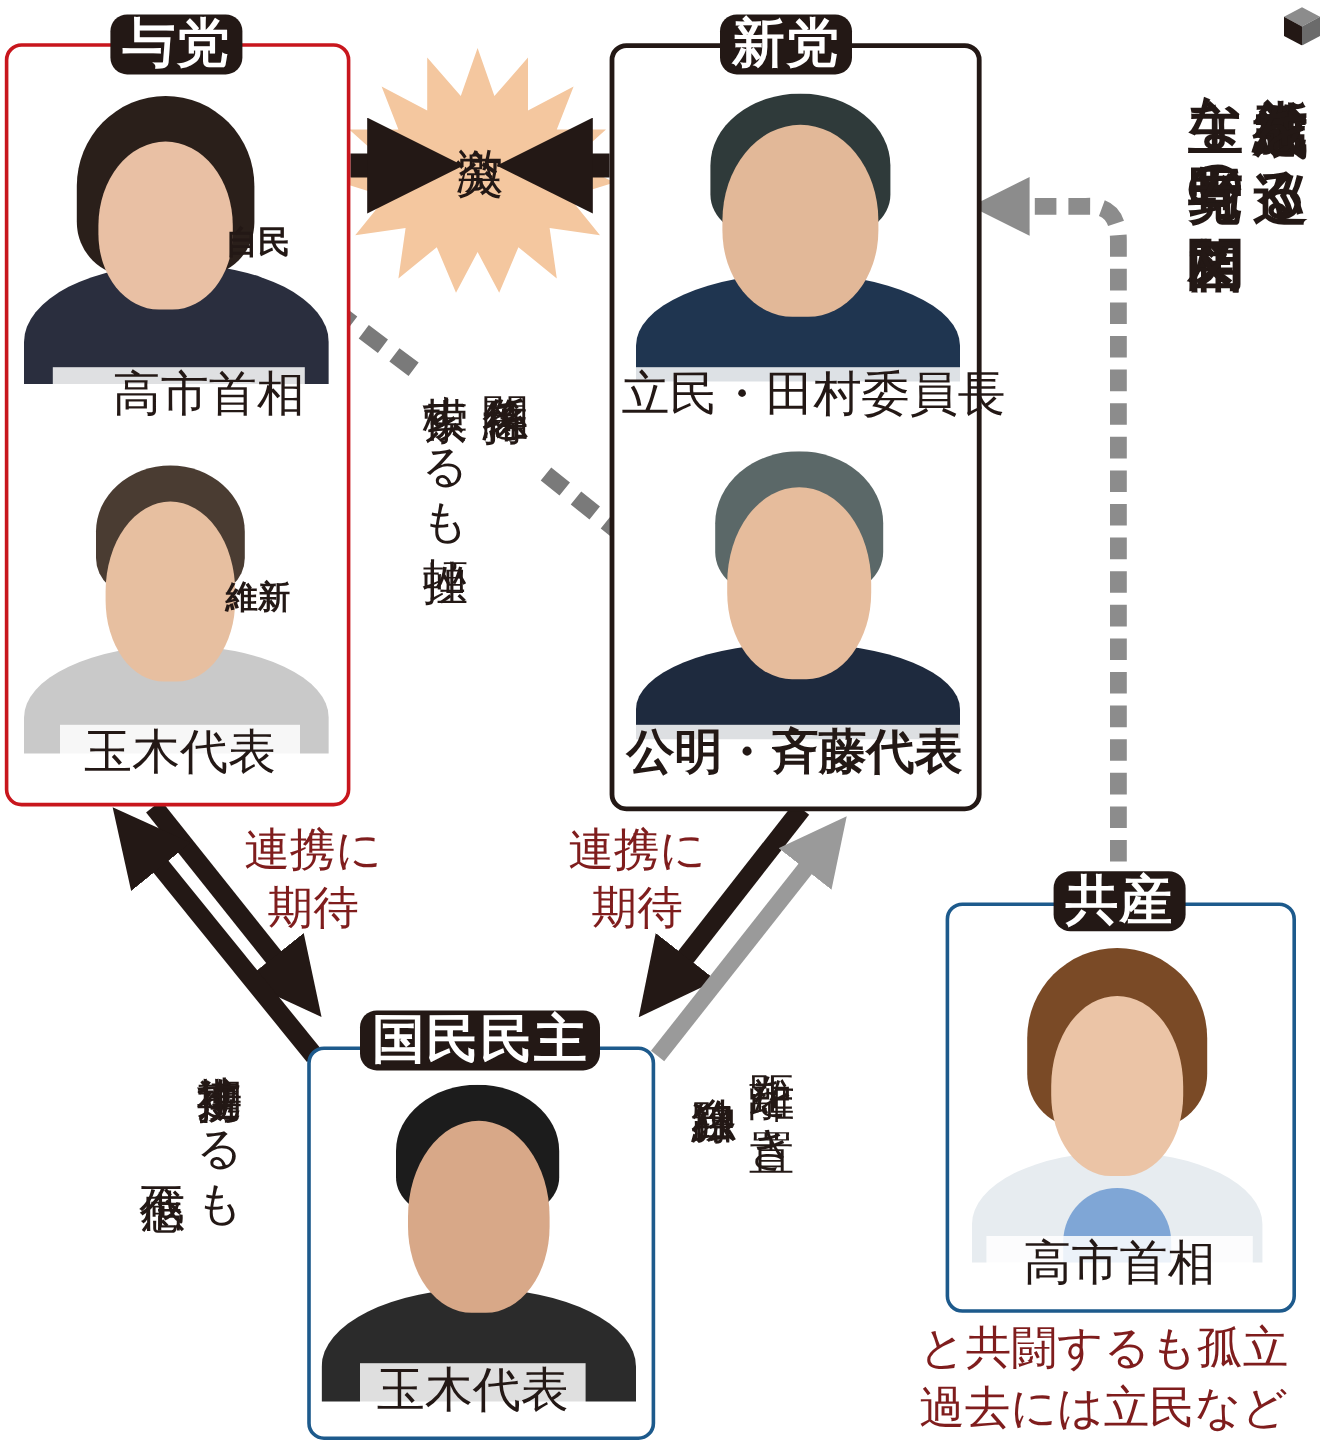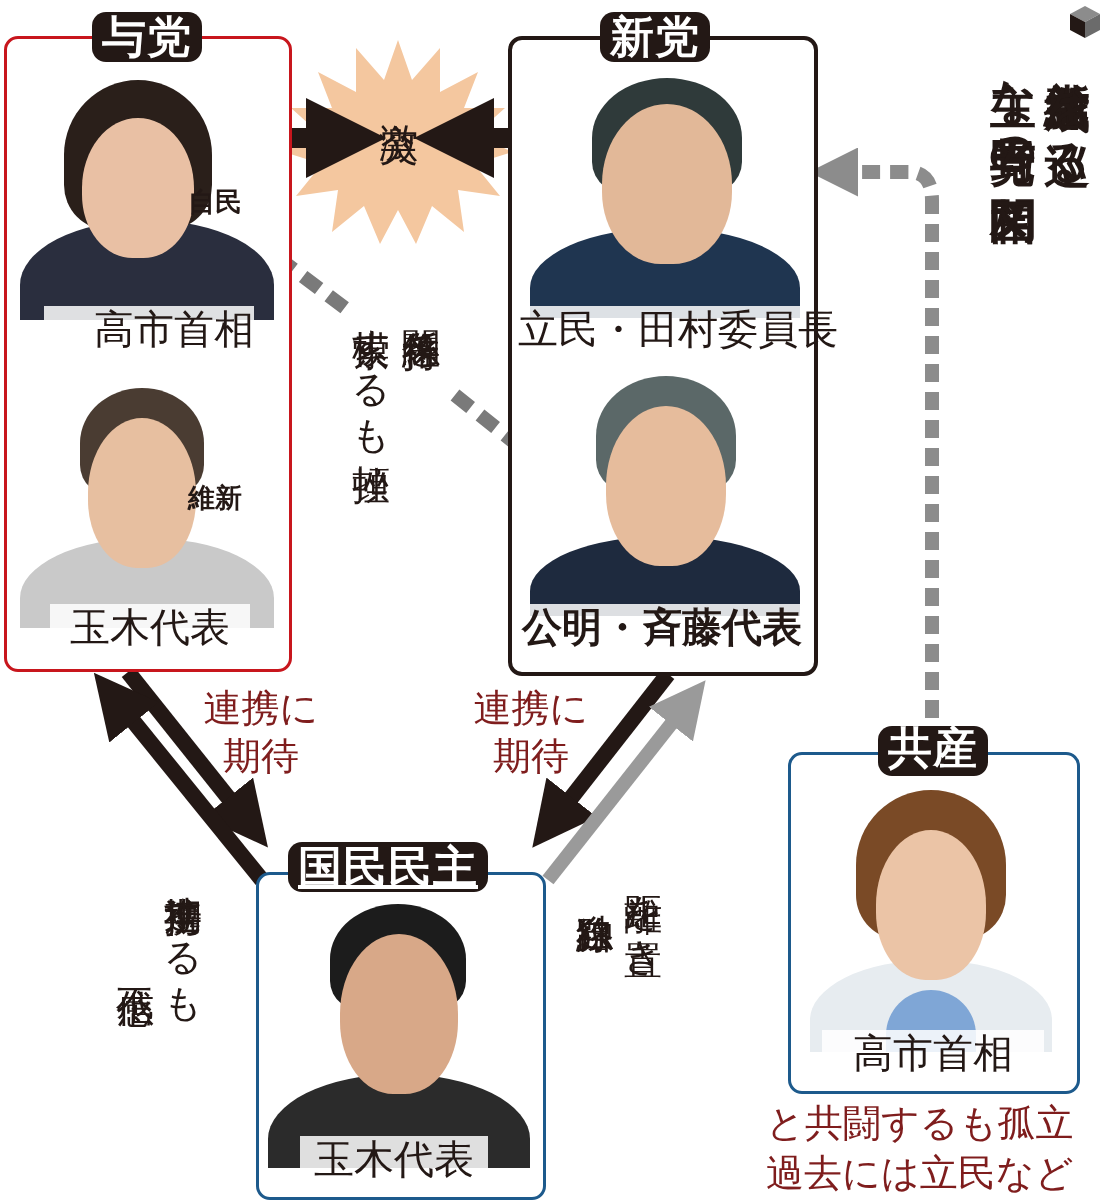--- a/index.html
+++ b/index.html
@@ -125,31 +125,31 @@
   <div>期待</div>
 </div>
 
 <div class="vtext" style="left:160px;top:866px;">連携期待するも</div>
 <div class="vtext" style="left:112px;top:958px;">不信感</div>
 
 <div class="vtext" style="left:620px;top:866px;">距離を置き</div>
 <div class="vtext" style="left:572px;top:884px;">独自路線</div>
 
 <div class="box box-blue" style="left:256px;top:872px;width:284px;height:322px;"></div>
-<div class="tag" style="left:288px;top:842px;text-decoration:underline;">国民民主</div>
+<div class="tag" style="left:300px;top:842px;">国民民主</div>
 
 <div class="photo" style="left:268px;top:904px;width:262px;height:264px;">
   <div class="body" style="left:0;top:170px;width:262px;height:130px;background:#2b2b2b;"></div>
   <div class="hair" style="left:62px;top:0;width:136px;height:110px;background:#1c1c1c;"></div>
   <div class="face" style="left:72px;top:30px;width:118px;height:160px;background:#d8a888;"></div>
 </div>
 <div class="caption" style="left:300px;top:1136px;width:188px;">玉木代表</div>
 
 <div class="box box-blue" style="left:788px;top:752px;width:286px;height:336px;"></div>
-<div class="tag" style="left:878px;top:726px;font-family:Liberation Mono, monospace;">共産</div>
+<div class="tag" style="left:878px;top:726px;">共産</div>
 
 <div class="photo" style="left:800px;top:790px;width:262px;height:262px;">
   <div class="body" style="left:10px;top:170px;width:242px;height:120px;background:#e7ecf0;"></div>
   <div class="body" style="left:86px;top:200px;width:90px;height:90px;background:#7fa6d6;"></div>
   <div class="hair" style="left:56px;top:0;width:150px;height:150px;background:#7a4a26;"></div>
   <div class="face" style="left:76px;top:40px;width:110px;height:150px;background:#ebc4a6;"></div>
 </div>
 <div class="caption" style="left:822px;top:1030px;width:222px;">高市首相</div>
 
 <div class="htext" style="left:766px;top:1098px;width:340px;text-align:left;font-size:38px;line-height:50px;">

